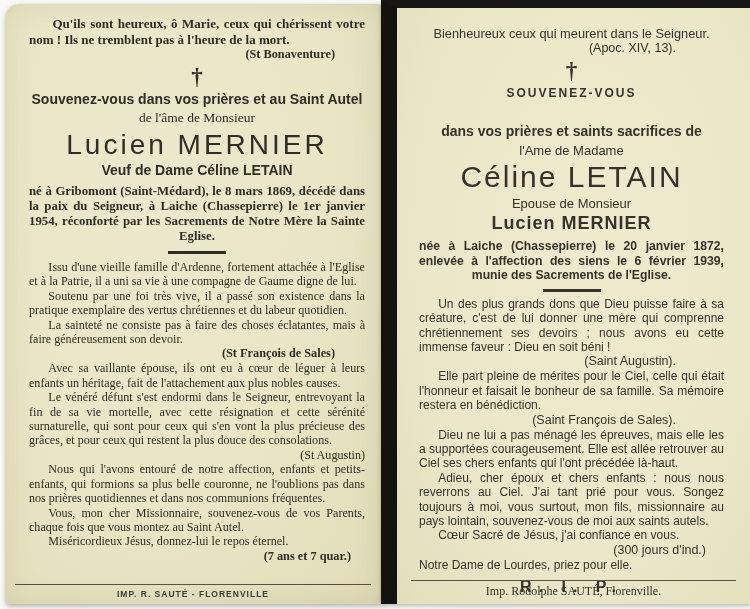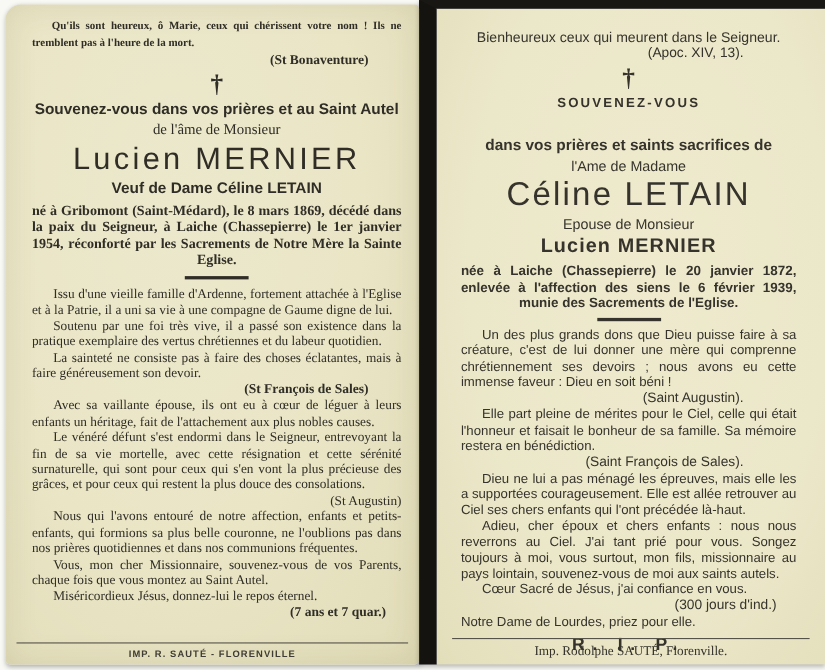--- a/index.html
+++ b/index.html
@@ -12,21 +12,21 @@
 
   
   .card-left{
     left:5px;top:4px;width:376px;height:600px;
     background:radial-gradient(ellipse at 40% 30%, #ece8cc 0%, #e9e5c5 55%, #e1dcb8 100%);
     border-radius:14px 4px 4px 4px;
     box-shadow:1px 2px 5px rgba(0,0,0,.30), inset 0 0 30px rgba(110,100,55,.14);
     padding:12px 16px 8px 24px;
   }
   .epigraph-l{
-    margin:0;font-weight:bold;font-size:10px;line-height:15.5px;
+    margin:0;font-weight:bold;font-size:13px;line-height:15.5px;
     text-align:justify;text-indent:1.8em;
   }
   .attr-line{
     font-weight:bold;font-size:12.3px;line-height:15px;
     text-align:right;padding-right:30px;
   }
   .cross{
     text-align:center;font-size:23px;line-height:1;font-weight:bold;
     margin:3px 0 2px;font-family:"Liberation Serif", serif;
   }

